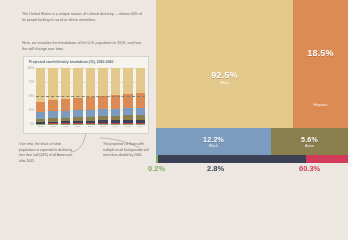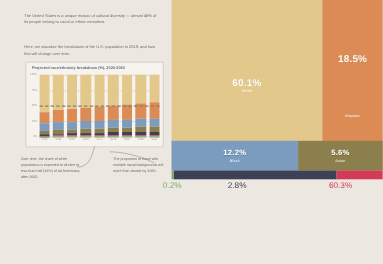--- a/index.html
+++ b/index.html
@@ -54,21 +54,21 @@
 
   
   #strip{position:absolute;left:0;top:155px;width:192px;height:8px;}
   .sseg{position:absolute;top:0;height:8px;}
   #s-green{left:0;    width:2px;  background:#7fae63;}
   #s-navy {left:2px;  width:148px;background:#3d4156;}
   #s-red  {left:150px;width:42px; background:#d23b58;}
 
   
   #botlabels{position:absolute;left:0;top:164px;width:348px;height:16px;}
-  .blabel{position:absolute;font-size:7.5px;font-weight:normal;top:0;text-align:center;}
+  .blabel{position:absolute;font-size:7.5px;font-weight:bold;top:0;text-align:center;}
   #b-green{left:148px;color:#7fae63;}
   #b-navy {left:195px;color:#3d4156;padding-left:12px;}
   #b-red  {left:299px;color:#d23b58;}
 </style>
 </head>
 <body>
 
 <div id="page">
 
   <div id="left">
@@ -197,21 +197,21 @@
       <path class="leader" d="M100,138 C112,138 128,142 140,148"></path>
     </svg>
 
     <p class="note" id="note-left">Over time, the share of white populations is expected to decline to less than half (44%) of all Americans after 2045.</p>
     <p class="note" id="note-right">The proportion of those with multiple racial backgrounds will more than double by 2060.</p>
   </div>
 
   <div id="mekko">
 
     <div class="cell" id="c-white">
-      <span class="pct">60.1%</span>
+      <span class="pct">92.5%</span>
       <span class="nm">White</span>
     </div>
 
     <div class="cell" id="c-hisp">
       <span class="pct">18.5%</span>
       <span class="nm">Hispanic</span>
     </div>
 
     <div class="cell small" id="c-black">
       <span class="pct">12.2%</span>

